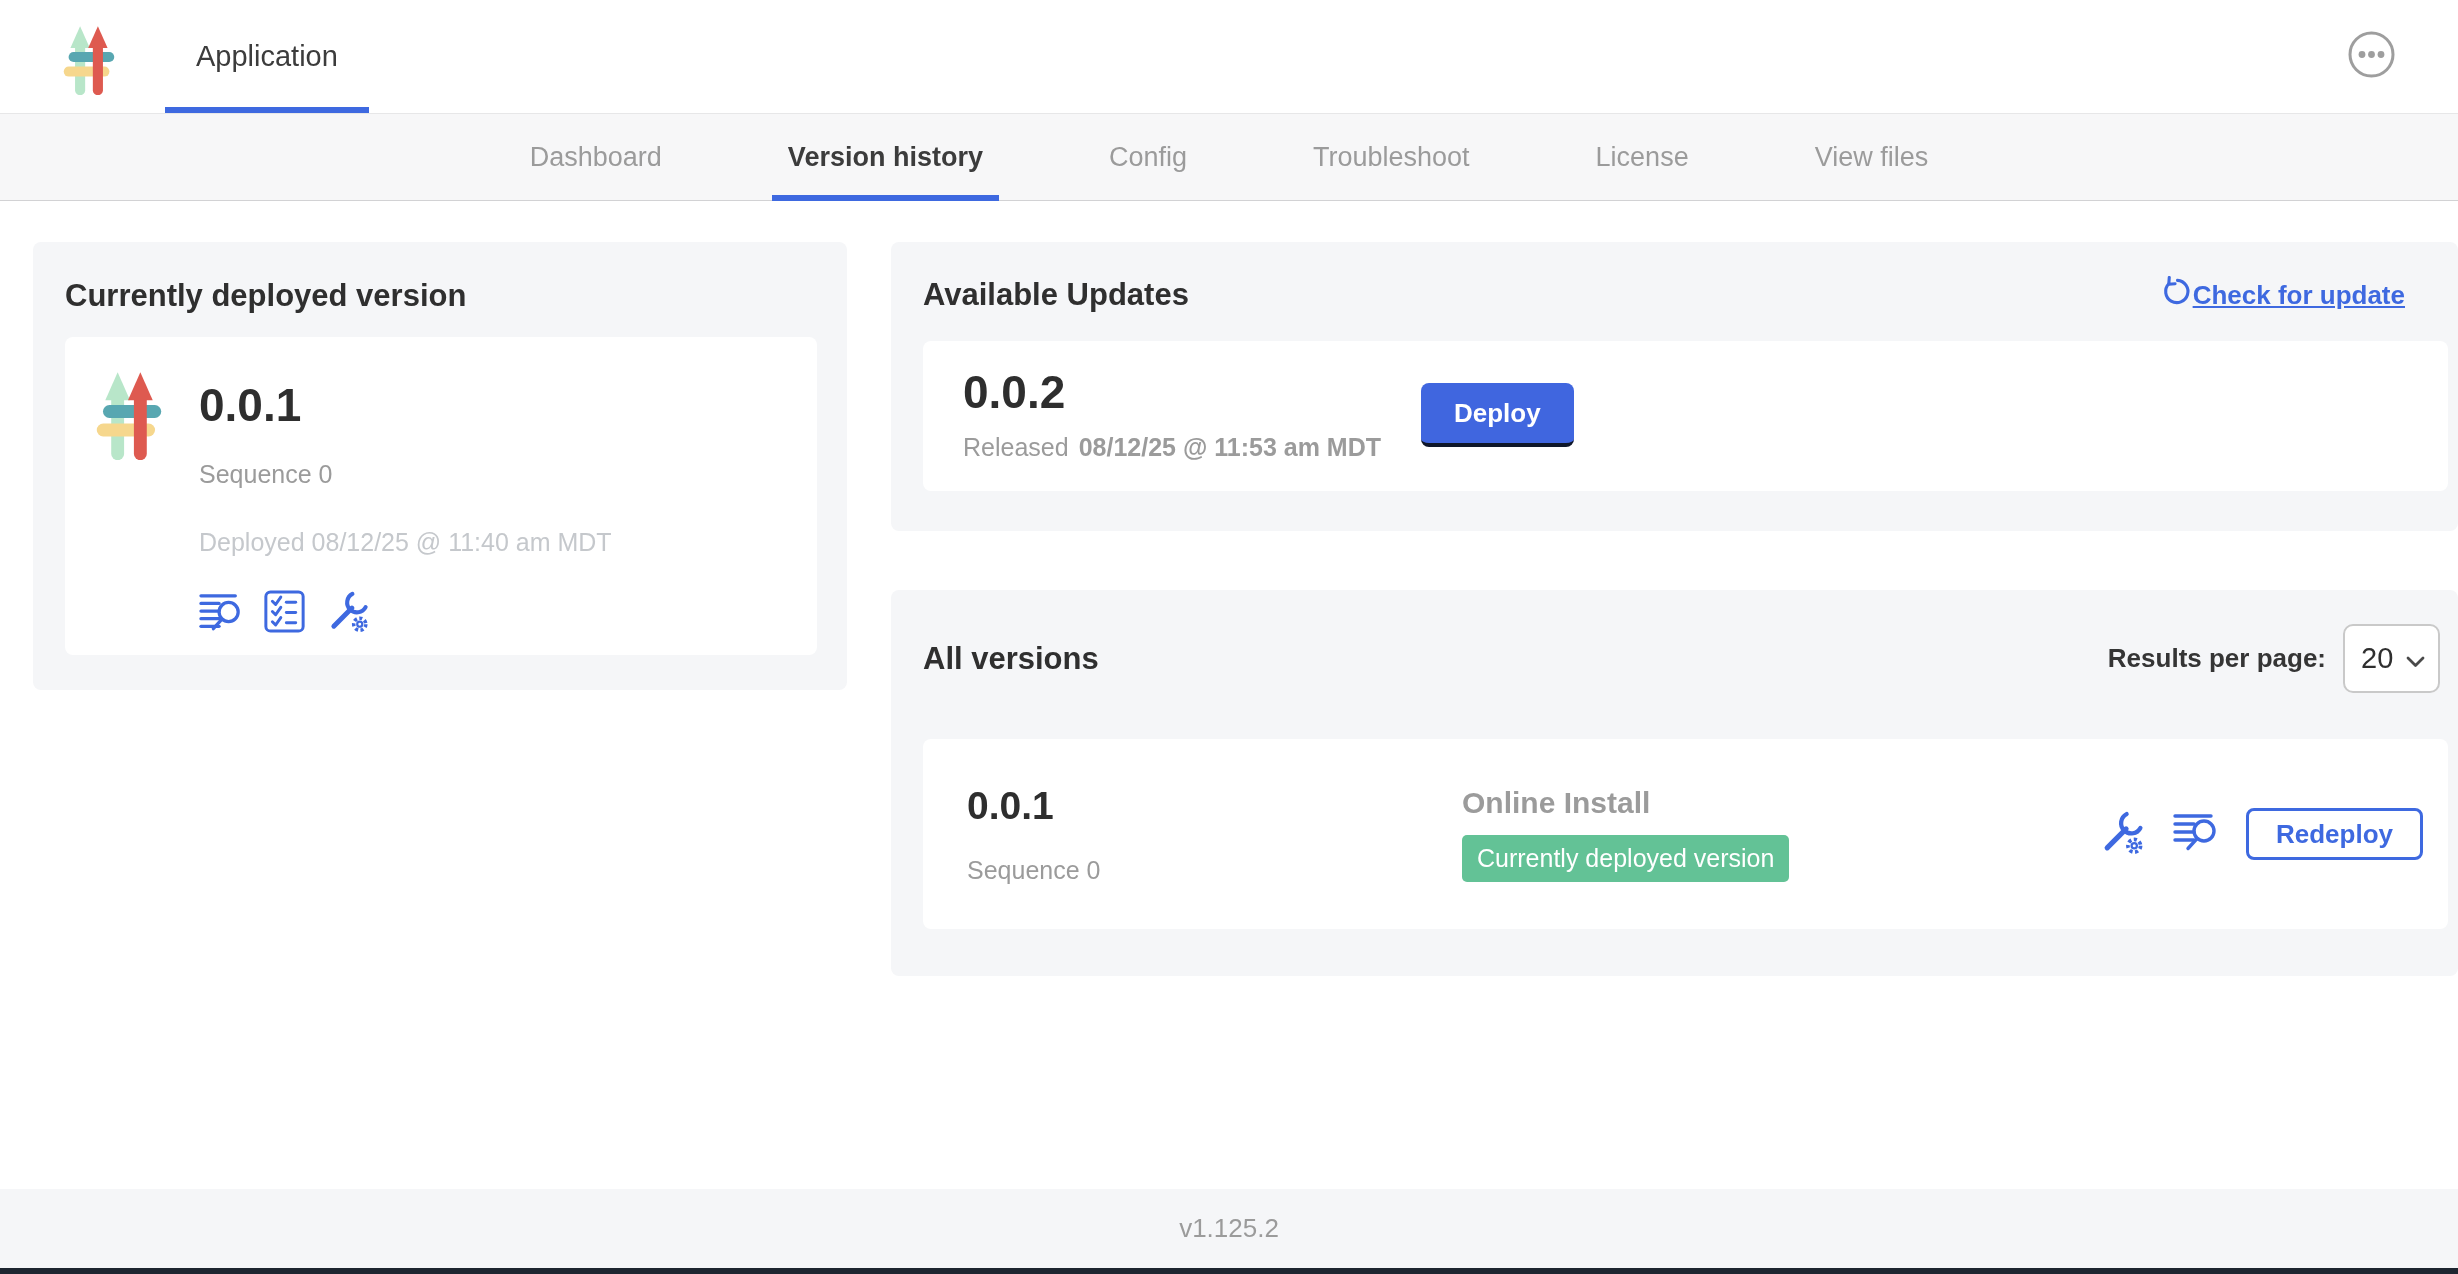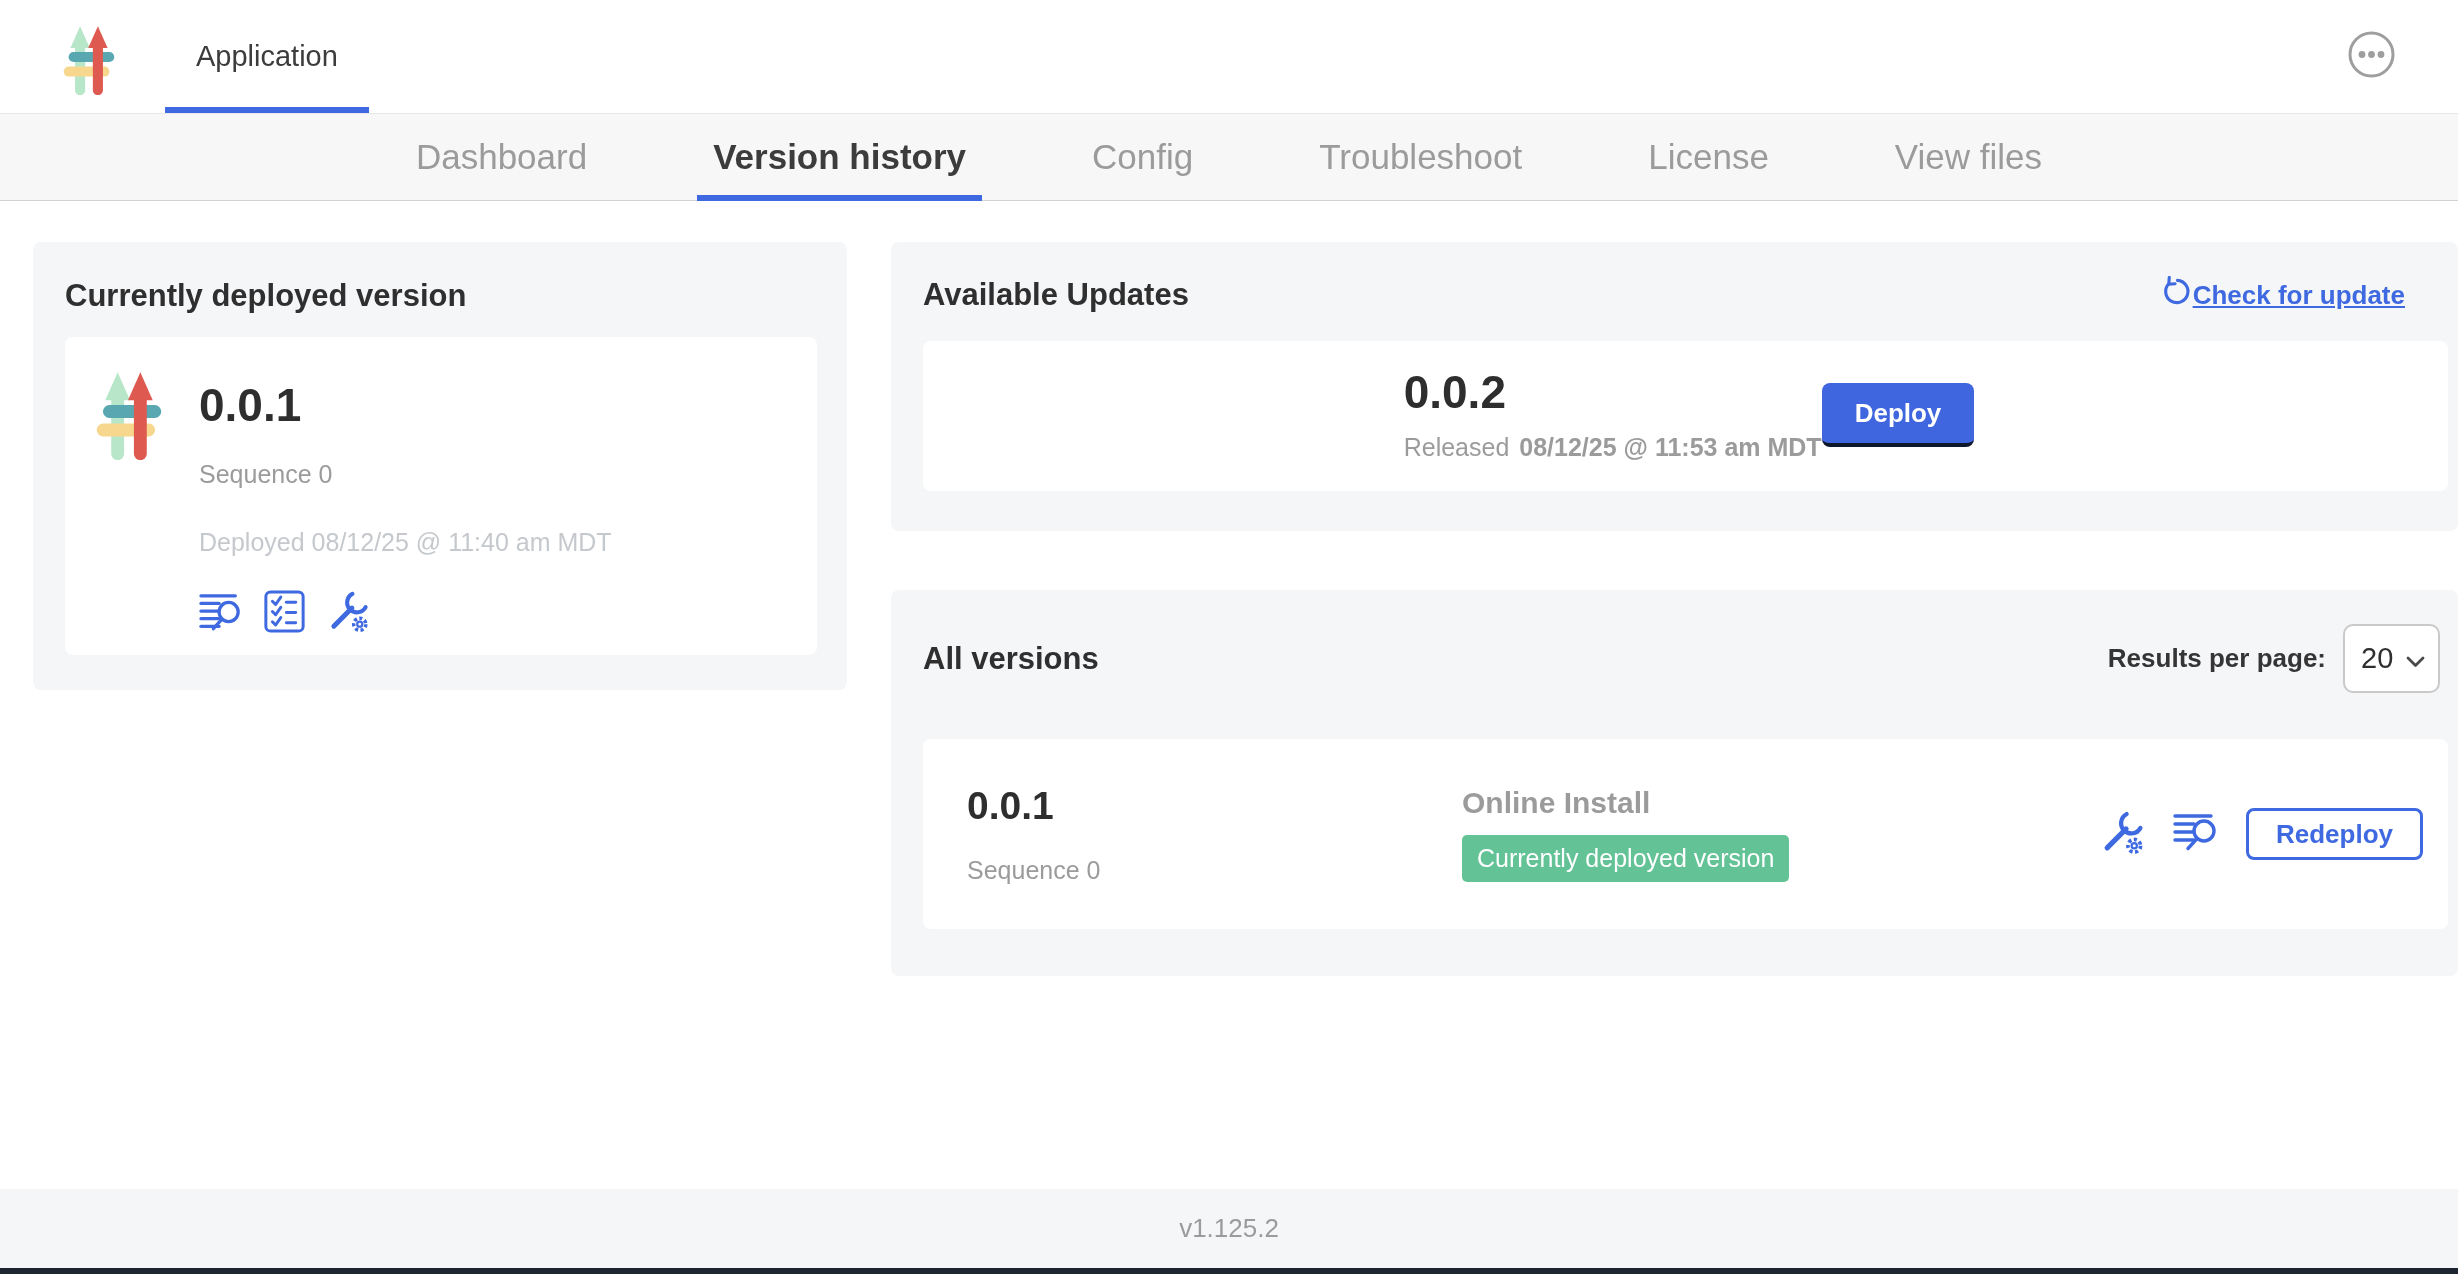--- a/index.html
+++ b/index.html
@@ -14,21 +14,21 @@
   }
   
   .header { height:113px; flex:none; background:#fff; display:flex; align-items:stretch; padding-left:63px; position:relative; }
   .logo-wrap { align-self:center; margin-right:50px; display:flex; }
   .htabs { display:flex; }
   .htab { position:relative; display:flex; align-items:center; padding:0 31px; font-size:29px; color:#3c3c3c; cursor:pointer; }
   .htab.active::after { content:""; position:absolute; left:0; right:0; bottom:0; height:6px; background:#3e69e0; }
   .overflow-btn { position:absolute; right:62px; top:30px; width:49px; height:49px; background:none; border:none; cursor:pointer; padding:0; display:flex; }
   
   .subnav { height:88px; flex:none; background:#f7f7f8; border-top:1px solid #e7e7e8; border-bottom:1px solid #d2d2d4; display:flex; justify-content:center; }
-  .stab { position:relative; display:flex; align-items:center; margin:0 47px; padding:0 16px; font-size:35px; color:#9b9b9b; cursor:pointer; }
+  .stab { position:relative; display:flex; align-items:center; margin:0 47px; padding:0 16px; font-size:27px; color:#9b9b9b; cursor:pointer; }
   .stab.active { color:#3c3c3c; font-weight:bold; }
   .stab.active::after { content:""; position:absolute; left:0; right:0; bottom:-1px; height:6px; background:#3e69e0; }
   
   .main { flex:1; display:flex; align-items:flex-start; gap:44px; padding:41px 0 0 33px; }
   .card { background:#f5f6f8; border-radius:8px; }
   .card-title { font-size:31px; font-weight:bold; color:#2f2f2f; }
   .inner { background:#fff; border-radius:8px; }
   
   .left-card { width:814px; flex:none; padding:36px 30px 35px 32px; }
   .deployed-inner { margin-top:23px; padding:26px 30px 18px 31px; display:flex; gap:37px; }
@@ -37,21 +37,21 @@
   .seq { font-size:25px; color:#9b9b9b; margin-top:31px; }
   .deployed-at { font-size:25px; color:#c5c8cc; margin-top:39px;text-align:right; }
   .icon-row { margin-top:32px; display:flex; align-items:center; gap:21px; }
   .icon-btn { background:none; border:none; padding:0; cursor:pointer; display:flex; }
   
   .right-col { flex:1; min-width:0; display:flex; flex-direction:column; gap:59px; }
   .right-col .card { padding:34px 10px 40px 32px; }
   .card-head { display:flex; align-items:center; justify-content:space-between; }
   .check-link { display:flex; align-items:center; color:#3e69e0; font-size:26px; font-weight:bold; background:none; border:none; cursor:pointer; margin-right:43px; }
   .check-link .lnk { text-decoration:underline; }
-  .update-inner { margin-top:27px; margin-right:0; padding:27px 33px 29px 40px; display:flex; align-items:center; justify-content:center; }
+  .update-inner { margin-top:27px; margin-right:0; padding:27px 33px 29px 40px; display:flex; align-items:center; justify-content:flex-start;gap:40px; }
   .released { margin-top:17px; font-size:25px; color:#9b9b9b; }
   .released .pfx { margin-right:10px; }
   .released .dt { font-weight:bold; }
   .deploy-btn { background:#4066df; border:none; border-bottom:4px solid #0f172a; border-radius:8px; color:#fff; font-size:26px; font-weight:bold; height:64px; padding:0 33px; cursor:pointer; font-family:inherit; }
   
   .versions-card { padding-bottom:47px !important; }
   .rpp { display:flex; align-items:center; gap:17px; margin-right:8px; }
   .rpp-label { font-size:26px; font-weight:bold; color:#353535; }
   .select-box { width:97px; height:69px; background:#fff; border:2px solid #c9c9c9; border-radius:10px; display:flex; align-items:center; justify-content:space-between; padding:0 13px 0 16px; font-size:29px; color:#2f2f2f; cursor:pointer; }
   .row-inner { margin-top:46px; height:190px; padding:0 25px 0 44px; display:flex; align-items:center; }

